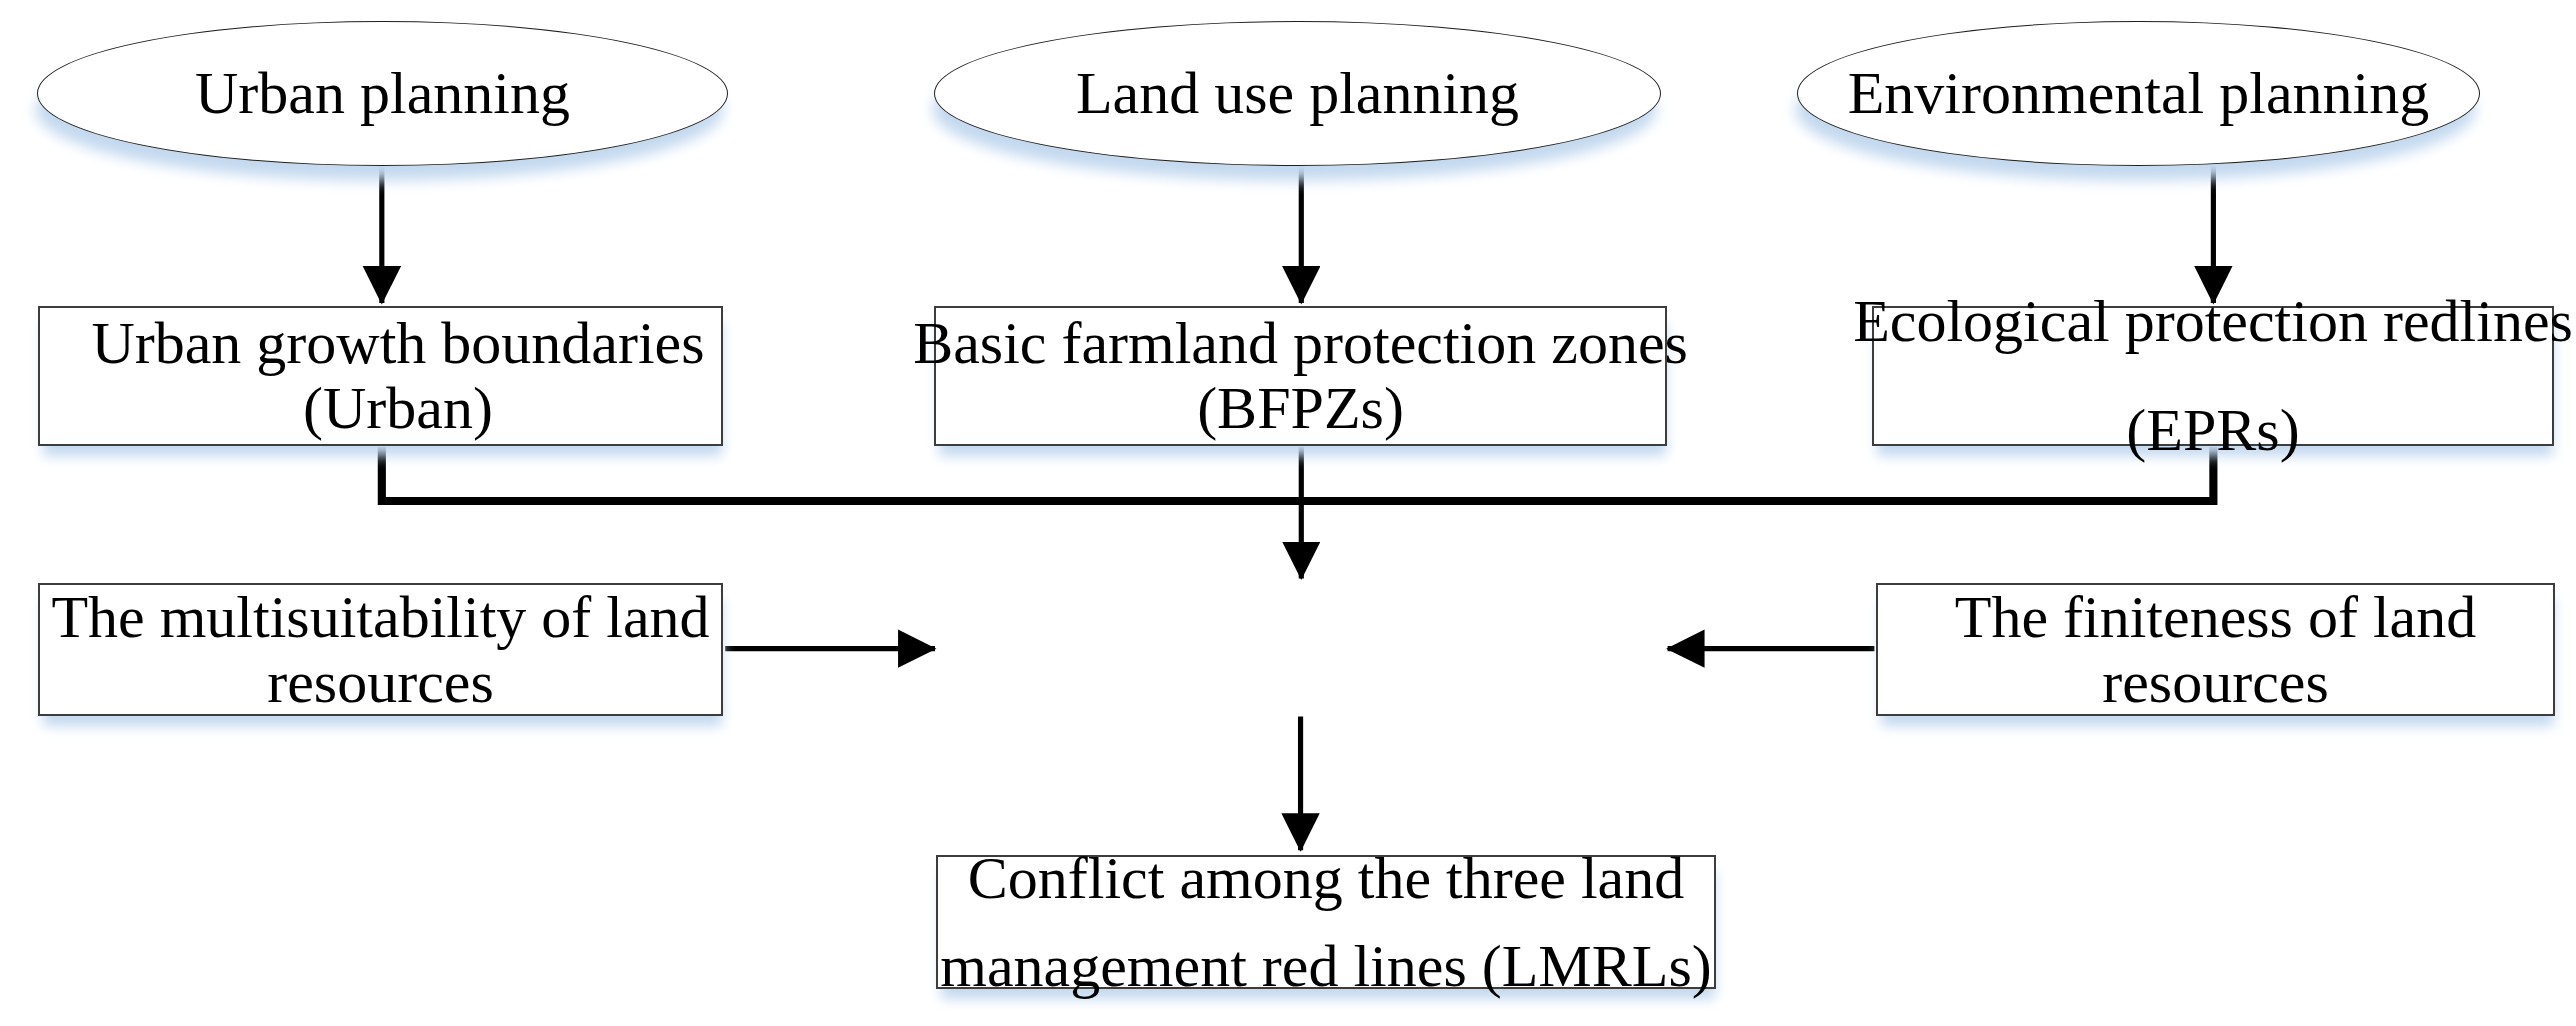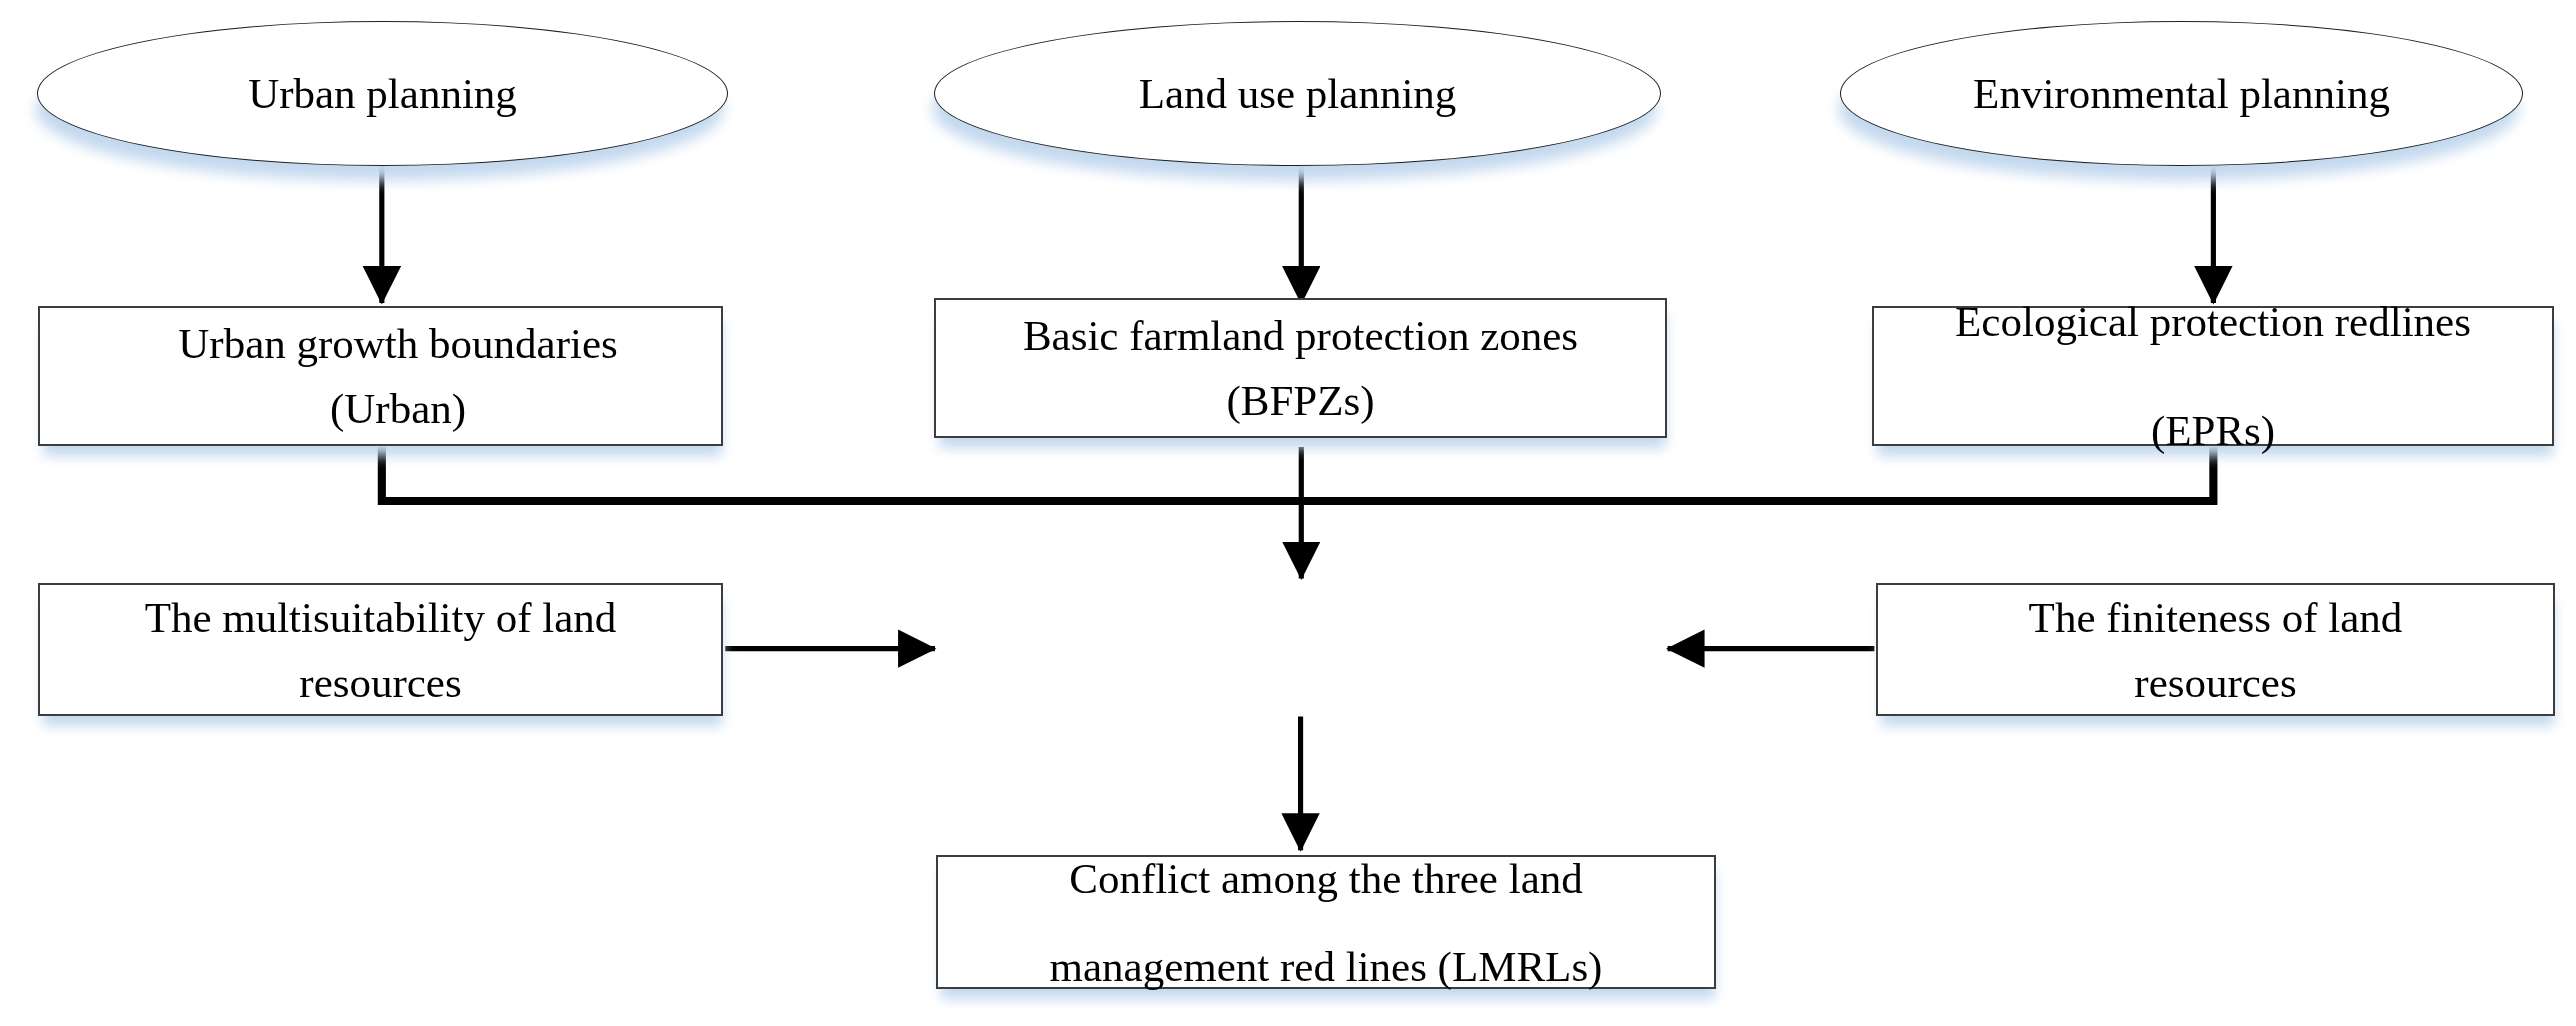--- a/index.html
+++ b/index.html
@@ -43,21 +43,21 @@
     stroke: none;
   }
   .node {
     position: absolute;
     display: flex;
     flex-direction: column;
     justify-content: center;
     align-items: center;
     text-align: center;
     background: var(--node-fill);
-    font-size: 43px;
+    font-size: 60px;
     line-height: 65px;
     box-shadow: 1.5px 13.3px 11.8px -3px var(--shadow);
     box-sizing: border-box;
   }
   .node .ln {
     display: block;
     white-space: nowrap;
   }
   .rect {
     border: 2.2px solid var(--box-border);
@@ -96,31 +96,31 @@
   <div class="node ellipse" style="left:37px; top:20.7px; width:691px; height:145px;">
     <span class="ln">Urban planning</span>
     <span class="ln"></span>
   </div>
 
   <div class="node ellipse" style="left:934px; top:20.7px; width:727px; height:145px;">
     <span class="ln">Land use planning</span>
     <span class="ln"></span>
   </div>
 
-  <div class="node ellipse" style="left:1840px; top:20.7px; width:683px; height:145px;">
+  <div class="node ellipse" style="left:1797px; top:20.7px; width:683px; height:145px;">
     <span class="ln">Environmental planning</span>
     <span class="ln"></span>
   </div>
 
   <div class="node rect" style="left:38px; top:306px; width:685px; height:140px;padding-left:35px;">
     <span class="ln">Urban growth boundaries</span>
     <span class="ln">(Urban)</span>
   </div>
 
-  <div class="node rect" style="left:934px; top:298px; width:733px; height:140px;">
+  <div class="node rect" style="left:934px; top:306px; width:733px; height:140px;">
     <span class="ln">Basic farmland protection zones</span>
     <span class="ln">(BFPZs)</span>
   </div>
 
   <div class="node rect" style="left:1872px; top:306px; width:682px; height:140px;gap:44px;">
     <span class="ln">Ecological protection redlines</span>
     <span class="ln">(EPRs)</span>
   </div>
 
   <div class="node rect" style="left:38px; top:583px; width:685px; height:133px;">

